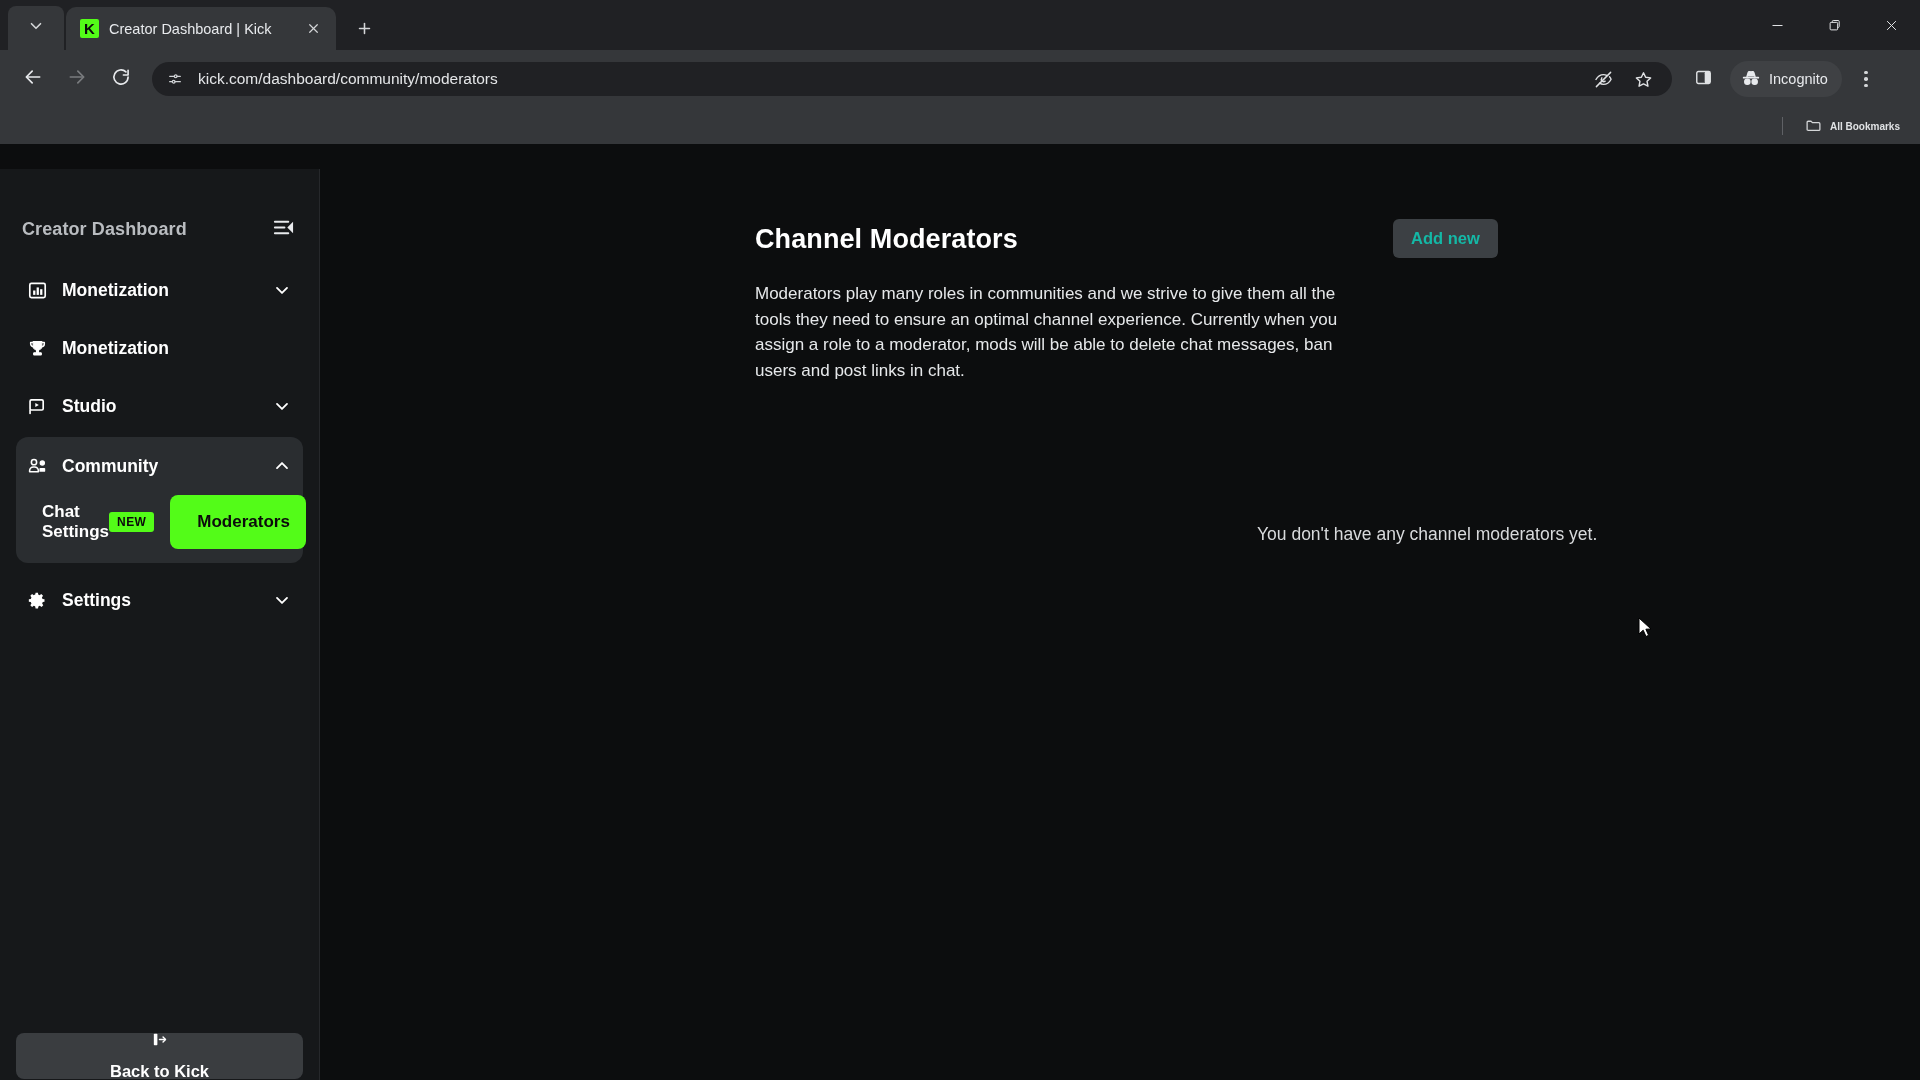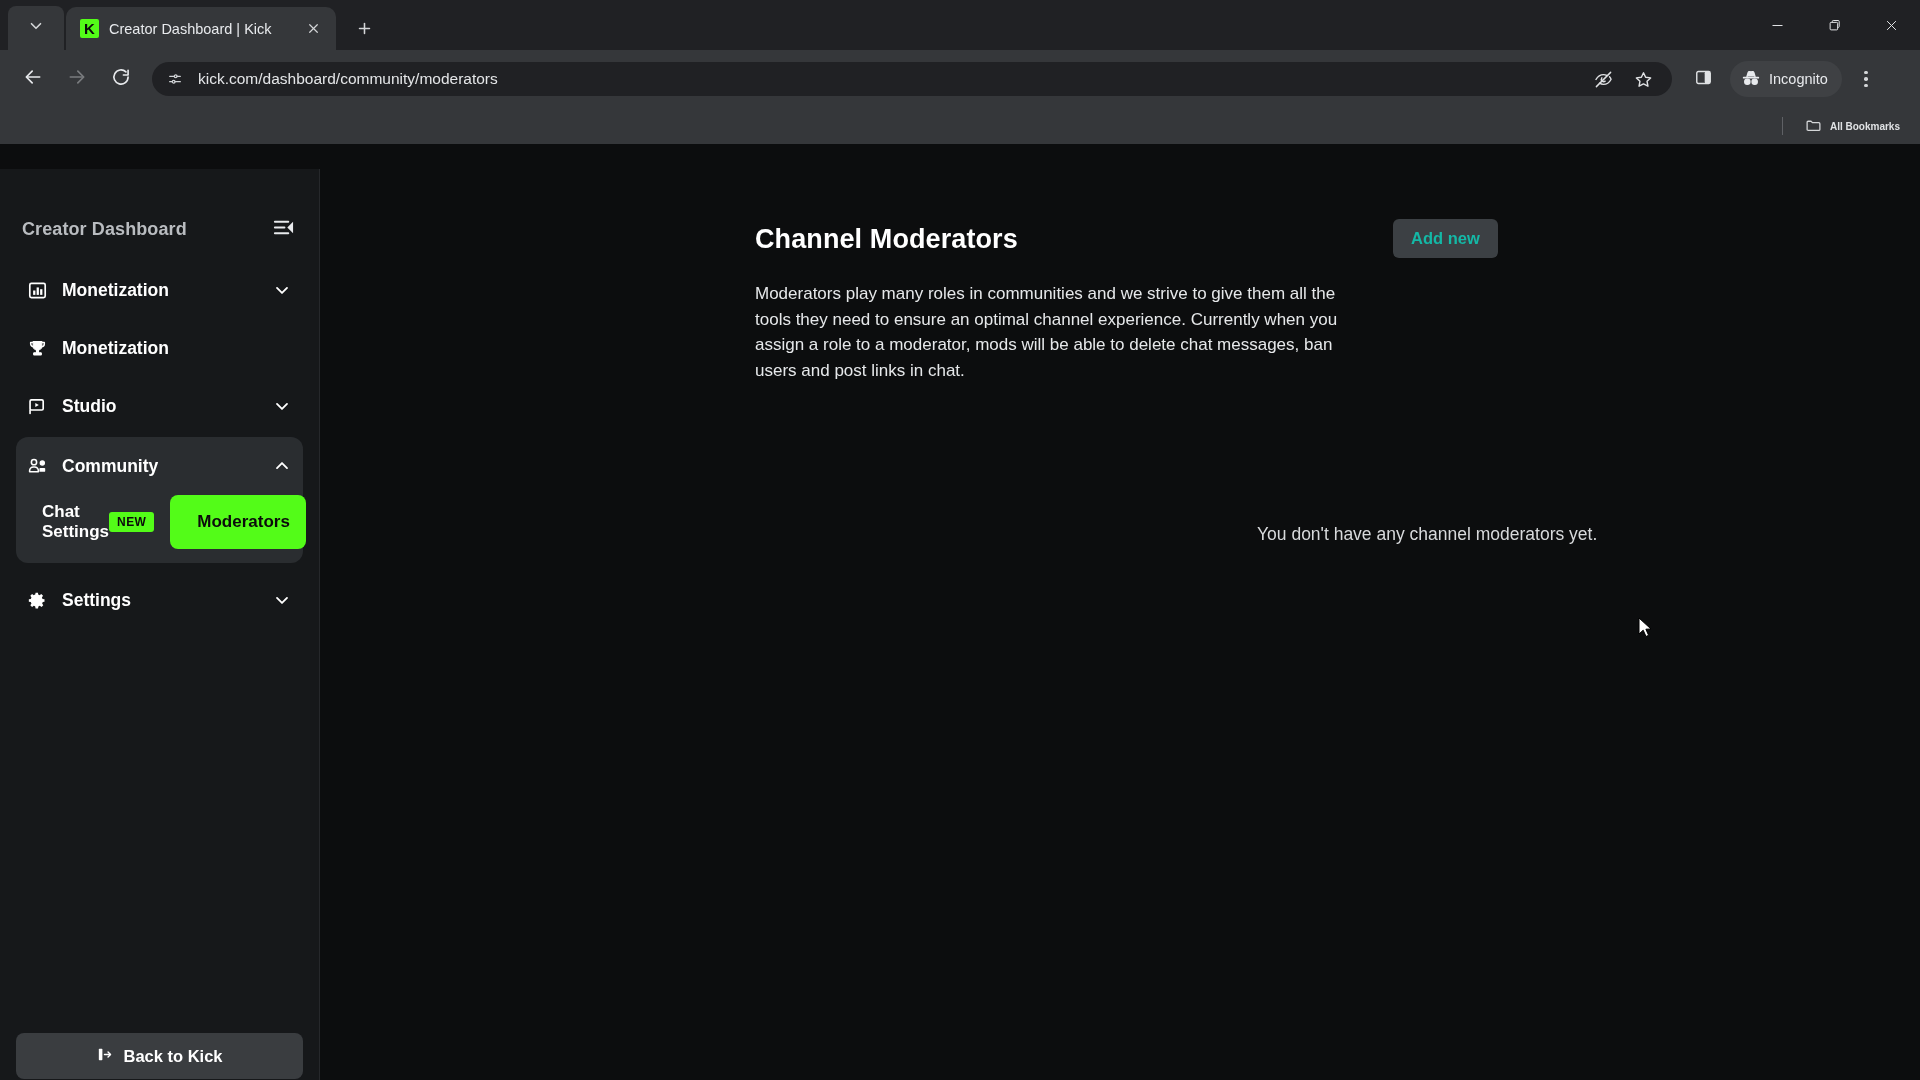--- a/index.html
+++ b/index.html
@@ -270,20 +270,21 @@
   .sb-spacer { flex: 1 1 auto; }
   .back-btn {
     height: 46px;
     background: #3a3d40;
     border-radius: 8px;
     display: flex;
     align-items: center;
     justify-content: center;
     gap: 10px;
     margin-bottom: 26px;
+    flex-direction: column;
   }
   .back-btn svg { width: 17px; height: 17px; }
   .back-btn span { color: #ffffff; font-size: 16.5px; font-weight: bold; }
 
   
   .main {
     flex: 1 1 auto;
     position: relative;
     background: #0c0d0e;
     overflow: hidden;

